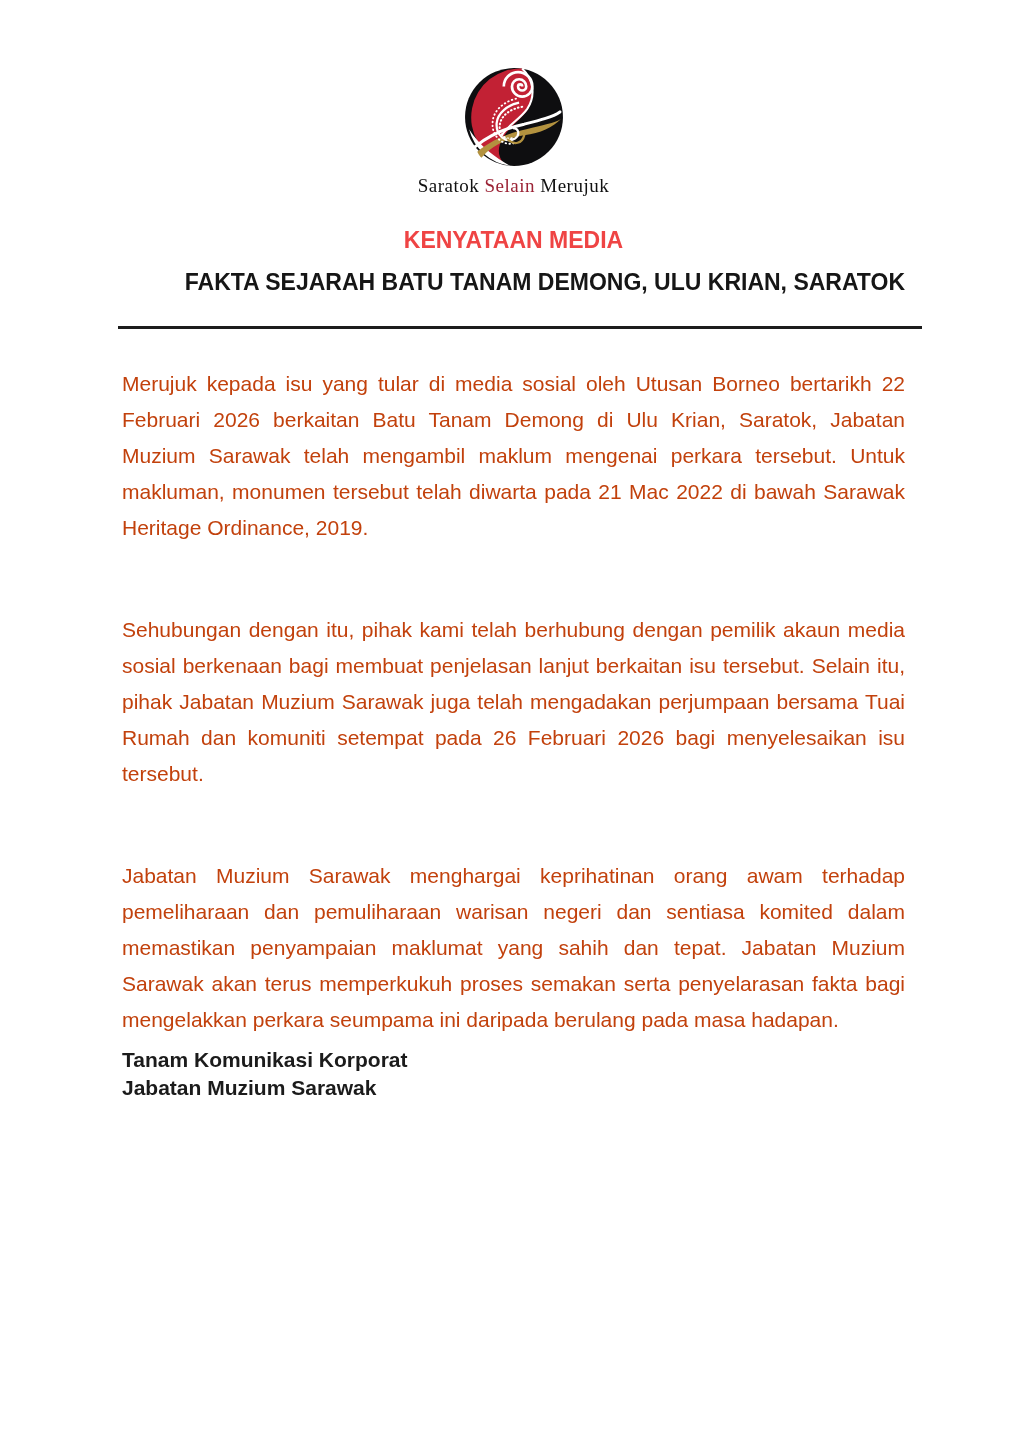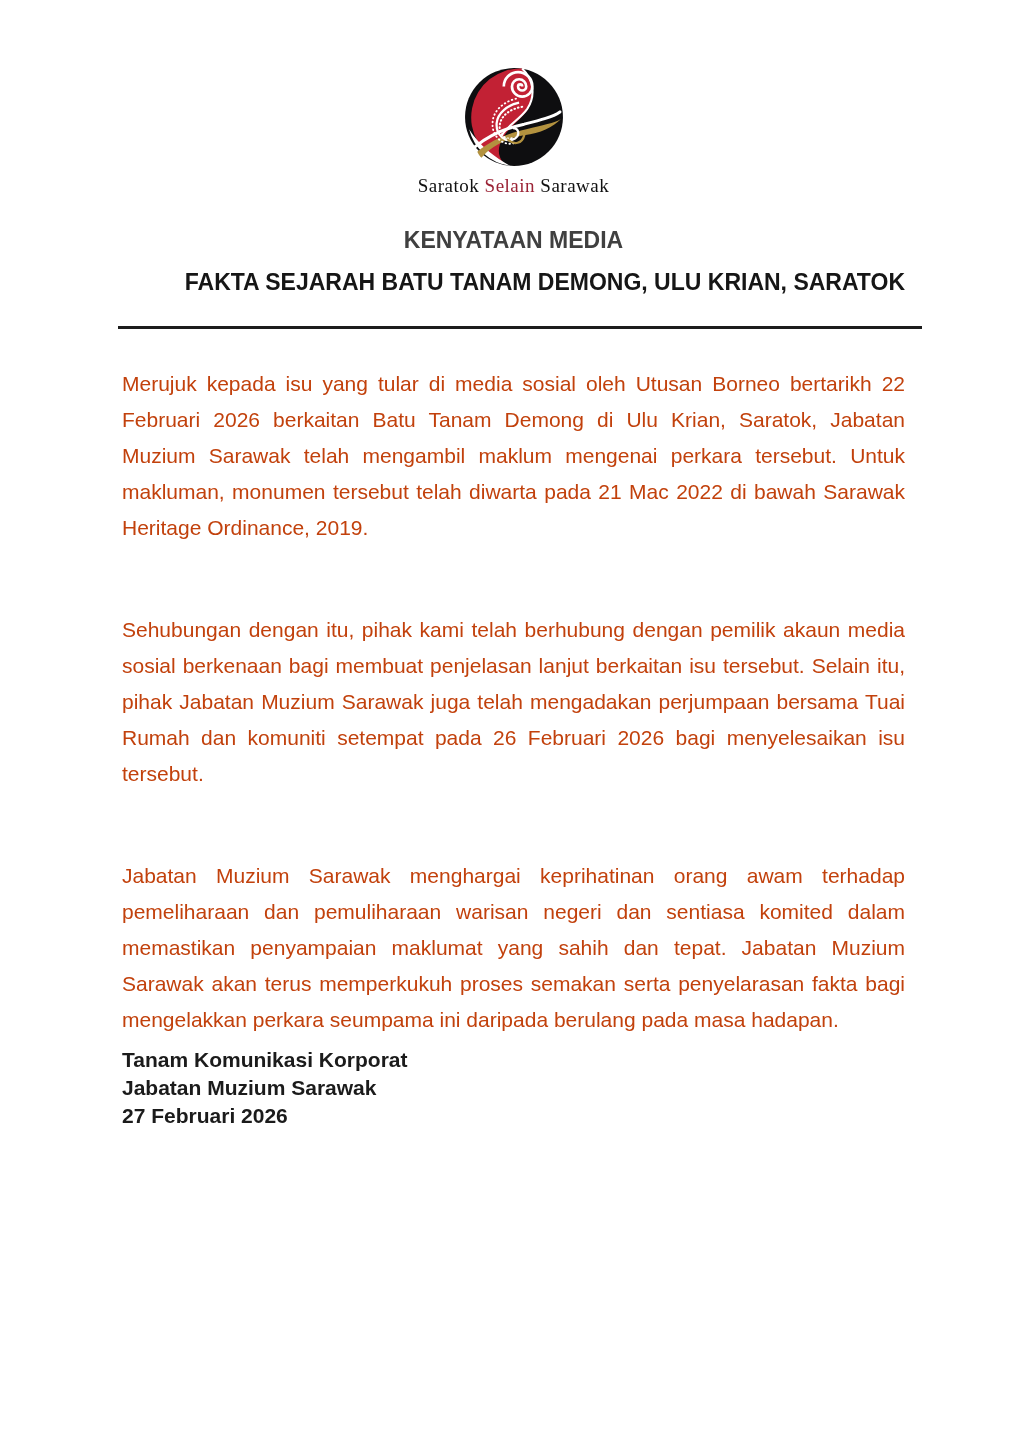--- a/index.html
+++ b/index.html
@@ -36,21 +36,21 @@
     margin-top: 2px;
     letter-spacing: 0.5px;
   }
   .logo-caption .accent { color: #9b2335; }
   .doc-title {
     margin-top: 28px;
     text-align: center;
     font-size: 23px;
     line-height: 28px;
     font-weight: bold;
-    color: #404040;
+    color: #ef4444;
   }
   .doc-subtitle {
     margin-top: 14px;
     text-align: right;
     font-size: 23px;
     line-height: 28px;
     font-weight: bold;
     color: #161616;
   }
   .rule {
@@ -100,34 +100,33 @@
 
       <path d="M40,20 A14,14 0 1 1 68,20 A10,10 0 1 1 48,20 A7,7 0 1 1 62,20 A4,4 0 1 1 54,20 A2,2 0 1 1 58,20" fill="none" stroke="#ffffff" stroke-width="2.6"></path>
 
       <path d="M55,36 C44,38 34,46 33,56 C32,68 42,76 51,71 C56,68 55,61 49,61" fill="none" stroke="#ffffff" stroke-width="2.2"></path>
       <path d="M58,40 C46,42 37,49 36,58 C35,68 43,74 50,70" fill="none" stroke="#ffffff" stroke-width="2" stroke-linecap="round" stroke-dasharray="0.6 3"></path>
       <path d="M52,32 C40,35 29,44 29,56 C28,69 40,80 52,75" fill="none" stroke="#ffffff" stroke-width="1.8" stroke-linecap="round" stroke-dasharray="0.6 3.2"></path>
 
       <path d="M44,72 C50,78 58,76 60,68" fill="none" stroke-width="2.2" stroke-linecap="round" stroke="#b3923f"></path>
     </svg>
     <div class="logo-caption">
-      <span>Saratok </span><span class="accent">Selain</span><span> Sarawak</span>
+      <span>Saratok </span><span class="accent">Selain</span><span> Merujuk</span>
     </div>
   </div>
 
   <div class="doc-title">KENYATAAN MEDIA</div>
   <div class="doc-subtitle">FAKTA SEJARAH BATU TANAM DEMONG, ULU KRIAN, SARATOK</div>
 
   <div class="rule"></div>
 
   <div class="body-copy">
     <p class="para">Merujuk kepada isu yang tular di media sosial oleh Utusan Borneo bertarikh 22 Februari 2026 berkaitan Batu Tanam Demong di Ulu Krian, Saratok, Jabatan Muzium Sarawak telah mengambil maklum mengenai perkara tersebut. Untuk makluman, monumen tersebut telah diwarta pada 21 Mac 2022 di bawah Sarawak Heritage Ordinance, 2019.</p>
     <p class="para">Sehubungan dengan itu, pihak kami telah berhubung dengan pemilik akaun media sosial berkenaan bagi membuat penjelasan lanjut berkaitan isu tersebut. Selain itu, pihak Jabatan Muzium Sarawak juga telah mengadakan perjumpaan bersama Tuai Rumah dan komuniti setempat pada 26 Februari 2026 bagi menyelesaikan isu tersebut.</p>
     <p class="para">Jabatan Muzium Sarawak menghargai keprihatinan orang awam terhadap pemeliharaan dan pemuliharaan warisan negeri dan sentiasa komited dalam memastikan penyampaian maklumat yang sahih dan tepat. Jabatan Muzium Sarawak akan terus memperkukuh proses semakan serta penyelarasan fakta bagi mengelakkan perkara seumpama ini daripada berulang pada masa hadapan.</p>
   </div>
 
   <div class="signature">
     <div>Tanam Komunikasi Korporat</div>
     <div>Jabatan Muzium Sarawak</div>
-    <div>27 Februari 2026</div>
   </div>
 
 </div>
 
 </body></html>

